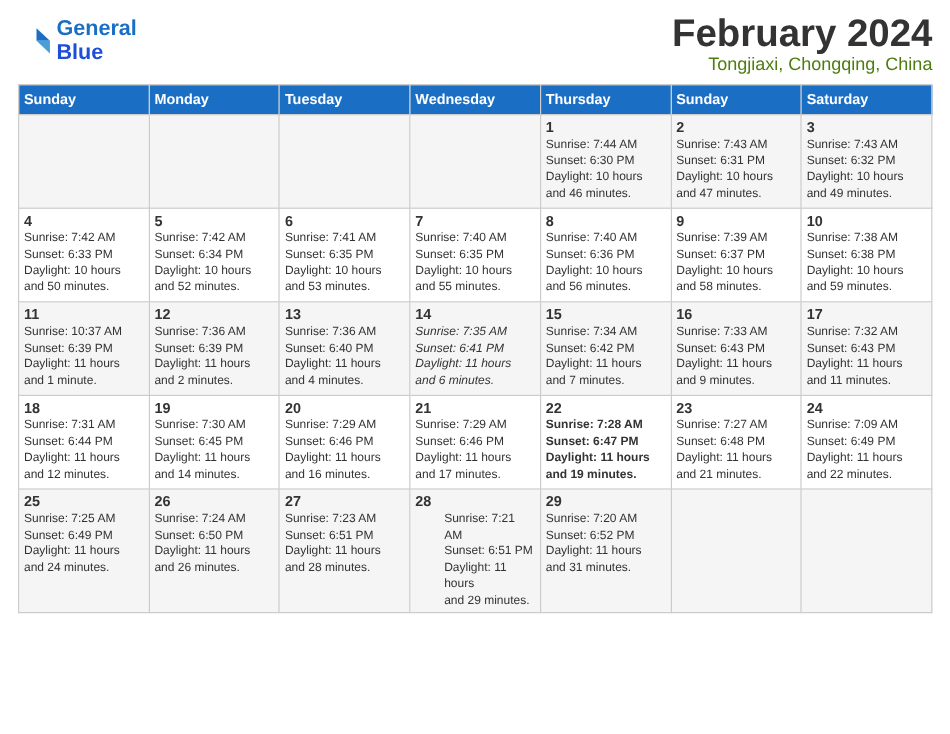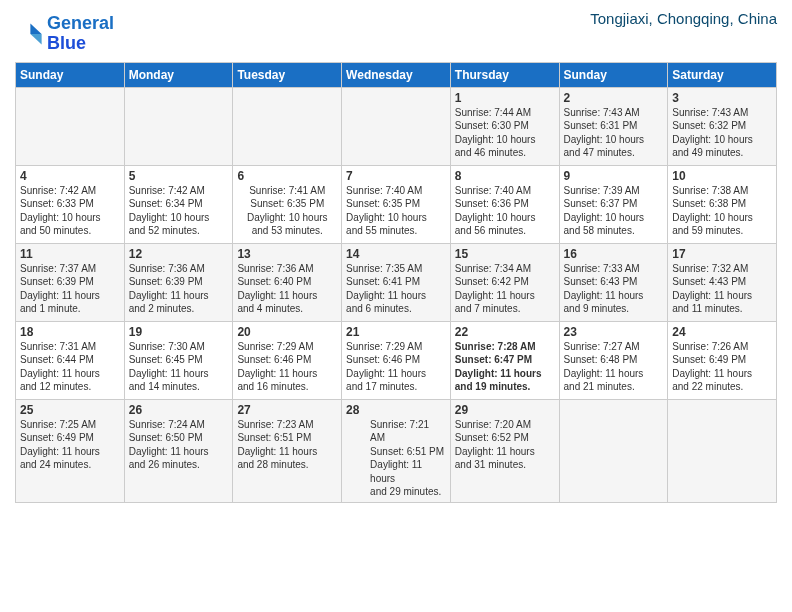--- a/index.html
+++ b/index.html
@@ -46,21 +46,21 @@
       text-align: right;
     }
     .month-title {
       font-size: 32px;
       font-weight: bold;
       color: #333;
       line-height: 1.1;
     }
     .location {
       font-size: 15px;
-      color: #0c4a6e;
+      color: #4d7c0f;
     }
     .calendar {
       width: 100%;
       border-collapse: collapse;
       flex: 1;
       font-size: 10.5px;
     }
     .calendar thead tr th {
       background-color: #1a6fc4;
       color: #fff;
@@ -109,20 +109,21 @@
         <polygon points="22,5 38,20 22,20" fill="#1a6fc4"></polygon>
         <polygon points="22,20 38,20 38,35" fill="#4a9fd4"></polygon>
         <rect x="5" y="5" width="17" height="30" fill="none"></rect>
       </svg>
       <div class="logo-text">
         <div><span>General</span></div>
         <div><span style="color:#1d4ed8">Blue</span></div>
       </div>
     </div>
     <div class="title-block">
+      <div class="month-title">February 2024</div>
       <div class="location">Tongjiaxi, Chongqing, China</div>
     </div>
   </div>
 
   <table class="calendar">
     <thead>
       <tr>
         <th>Sunday</th>
         <th>Monday</th>
         <th>Tuesday</th>
@@ -170,21 +171,21 @@
           </td>
           <td>
             <span class="day-num">5</span>
             <div class="day-info" style="white-space: pre-line;">Sunrise: 7:42 AM
 Sunset: 6:34 PM
 Daylight: 10 hours
 and 52 minutes.</div>
           </td>
           <td>
             <span class="day-num">6</span>
-            <div class="day-info" style="white-space: pre-line; text-align: center;">Sunrise: 7:41 AM
+            <div class="day-info" style="white-space: pre-line;">Sunrise: 7:41 AM
 Sunset: 6:35 PM
 Daylight: 10 hours
 and 53 minutes.</div>
           </td>
           <td>
             <span class="day-num">7</span>
             <div class="day-info" style="white-space: pre-line;">Sunrise: 7:40 AM
 Sunset: 6:35 PM
 Daylight: 10 hours
 and 55 minutes.</div>
@@ -207,42 +208,42 @@
             <span class="day-num">10</span>
             <div class="day-info" style="white-space: pre-line;">Sunrise: 7:38 AM
 Sunset: 6:38 PM
 Daylight: 10 hours
 and 59 minutes.</div>
           </td>
         </tr>
         <tr>
           <td>
             <span class="day-num">11</span>
-            <div class="day-info" style="white-space: pre-line;">Sunrise: 7:37 AM
+            <div class="day-info" style="white-space: pre-line;">Sunrise: 10:37 AM
 Sunset: 6:39 PM
 Daylight: 11 hours
 and 1 minute.</div>
           </td>
           <td>
             <span class="day-num">12</span>
             <div class="day-info" style="white-space: pre-line;">Sunrise: 7:36 AM
 Sunset: 6:39 PM
 Daylight: 11 hours
 and 2 minutes.</div>
           </td>
           <td>
             <span class="day-num">13</span>
             <div class="day-info" style="white-space: pre-line;">Sunrise: 7:36 AM
 Sunset: 6:40 PM
 Daylight: 11 hours
 and 4 minutes.</div>
           </td>
           <td>
             <span class="day-num">14</span>
-            <div class="day-info" style="white-space: pre-line;">Sunrise: 7:35 AM
+            <div class="day-info" style="white-space: pre-line; font-style: italic;">Sunrise: 7:35 AM
 Sunset: 6:41 PM
 Daylight: 11 hours
 and 6 minutes.</div>
           </td>
           <td>
             <span class="day-num">15</span>
             <div class="day-info" style="white-space: pre-line;">Sunrise: 7:34 AM
 Sunset: 6:42 PM
 Daylight: 11 hours
 and 7 minutes.</div>
@@ -250,21 +251,21 @@
           <td>
             <span class="day-num">16</span>
             <div class="day-info" style="white-space: pre-line;">Sunrise: 7:33 AM
 Sunset: 6:43 PM
 Daylight: 11 hours
 and 9 minutes.</div>
           </td>
           <td>
             <span class="day-num">17</span>
             <div class="day-info" style="white-space: pre-line;">Sunrise: 7:32 AM
-Sunset: 4:43 PM
+Sunset: 6:43 PM
 Daylight: 11 hours
 and 11 minutes.</div>
           </td>
         </tr>
         <tr>
           <td>
             <span class="day-num">18</span>
             <div class="day-info" style="white-space: pre-line;">Sunrise: 7:31 AM
 Sunset: 6:44 PM
 Daylight: 11 hours
@@ -300,21 +301,21 @@
           </td>
           <td>
             <span class="day-num">23</span>
             <div class="day-info" style="white-space: pre-line;">Sunrise: 7:27 AM
 Sunset: 6:48 PM
 Daylight: 11 hours
 and 21 minutes.</div>
           </td>
           <td>
             <span class="day-num">24</span>
-            <div class="day-info" style="white-space: pre-line;">Sunrise: 7:26 AM
+            <div class="day-info" style="white-space: pre-line;">Sunrise: 7:09 AM
 Sunset: 6:49 PM
 Daylight: 11 hours
 and 22 minutes.</div>
           </td>
         </tr>
         <tr>
           <td>
             <span class="day-num">25</span>
             <div class="day-info" style="white-space: pre-line;">Sunrise: 7:25 AM
 Sunset: 6:49 PM

